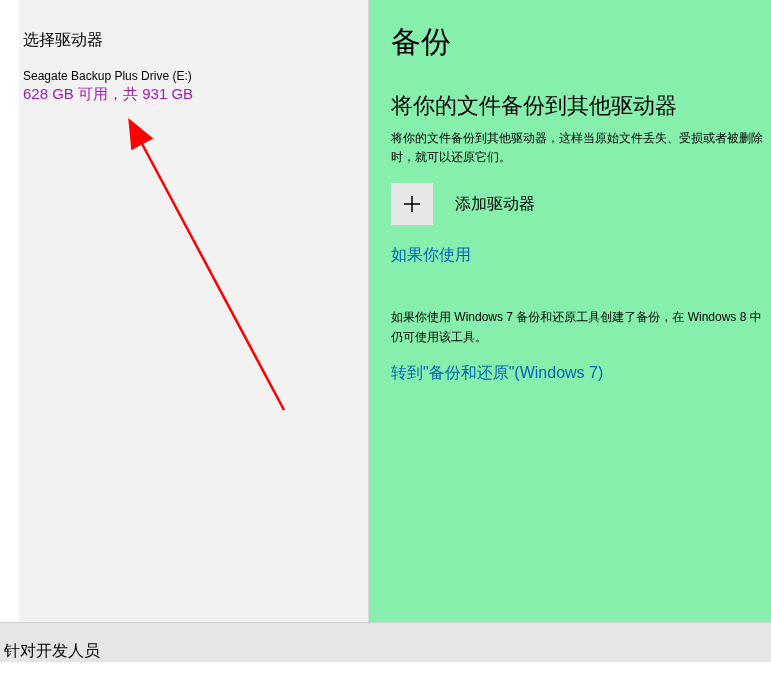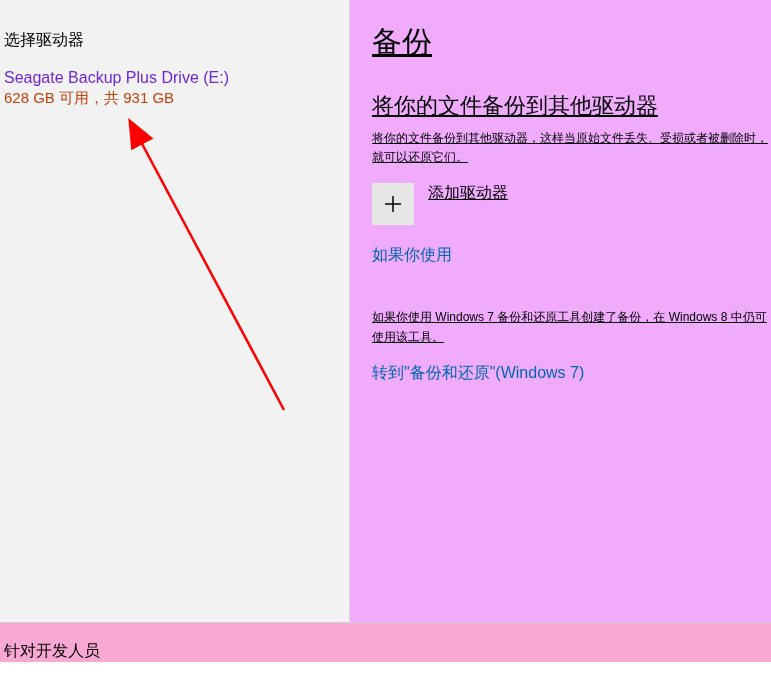--- a/index.html
+++ b/index.html
@@ -15,43 +15,43 @@
     display: flex;
     width: 100%;
     height: 623px;
     border-bottom: 1px solid #d0d0d0;
   }
   .sidebar {
     width: 350px;
     background: #f2f2f2;
     padding: 30px 18px 0 4px;
     border-right: 1px solid #d8d8d8;
+    margin-left: 19px;
   }
   .sidebar-title {
     font-size: 16px;
     color: #000;
     margin-bottom: 18px;
     font-weight: 400;
   }
   .drive-item { cursor: pointer; }
   .drive-name {
-    font-size: 16px;
-    color: #6d28d9;
+    font-size: 12px;
+    color: #000000;
     font-weight: 400;
     margin-bottom: 2px;
   }
   .drive-info {
     font-size: 15px;
-    color: #c2410c;
+    color: #a21caf;
   }
   .main {
     flex: 1;
     padding: 22px 0 0 22px;
-    background: #f0abfc;
-    text-decoration: underline;
+    background: #86efac;
   }
   .page-title {
     font-size: 30px;
     font-weight: 400;
     color: #000;
     margin-bottom: 28px;
   }
   .section-heading {
     font-size: 22px;
     font-weight: 400;
@@ -59,22 +59,24 @@
     margin-bottom: 8px;
   }
   .section-text {
     font-size: 12px;
     color: #000;
     line-height: 1.6;
     margin-bottom: 16px;
   }
   .add-drive {
     display: flex;
+    align-items: center;
     cursor: pointer;
     margin-bottom: 20px;
+    gap: 8px;
   }
   .add-drive-icon {
     width: 42px;
     height: 42px;
     background: #e6e6e6;
     display: flex;
     align-items: center;
     justify-content: center;
     margin-right: 14px;
   }
@@ -93,21 +95,21 @@
   .block { margin-bottom: 0; }
   .block + .block { margin-top: 0; }
   .footer {
     position: absolute;
     left: 0;
     top: 623px;
     width: 100%;
     padding: 18px 0 0 4px;
     font-size: 16px;
     color: #000;
-    background: #f9a8d4;
+    background: #e5e5e5;
   }
   
   .arrow-overlay {
     position: absolute;
     left: 0; top: 0;
     width: 771px; height: 683px;
     pointer-events: none;
   }
 </style>
 </head>

